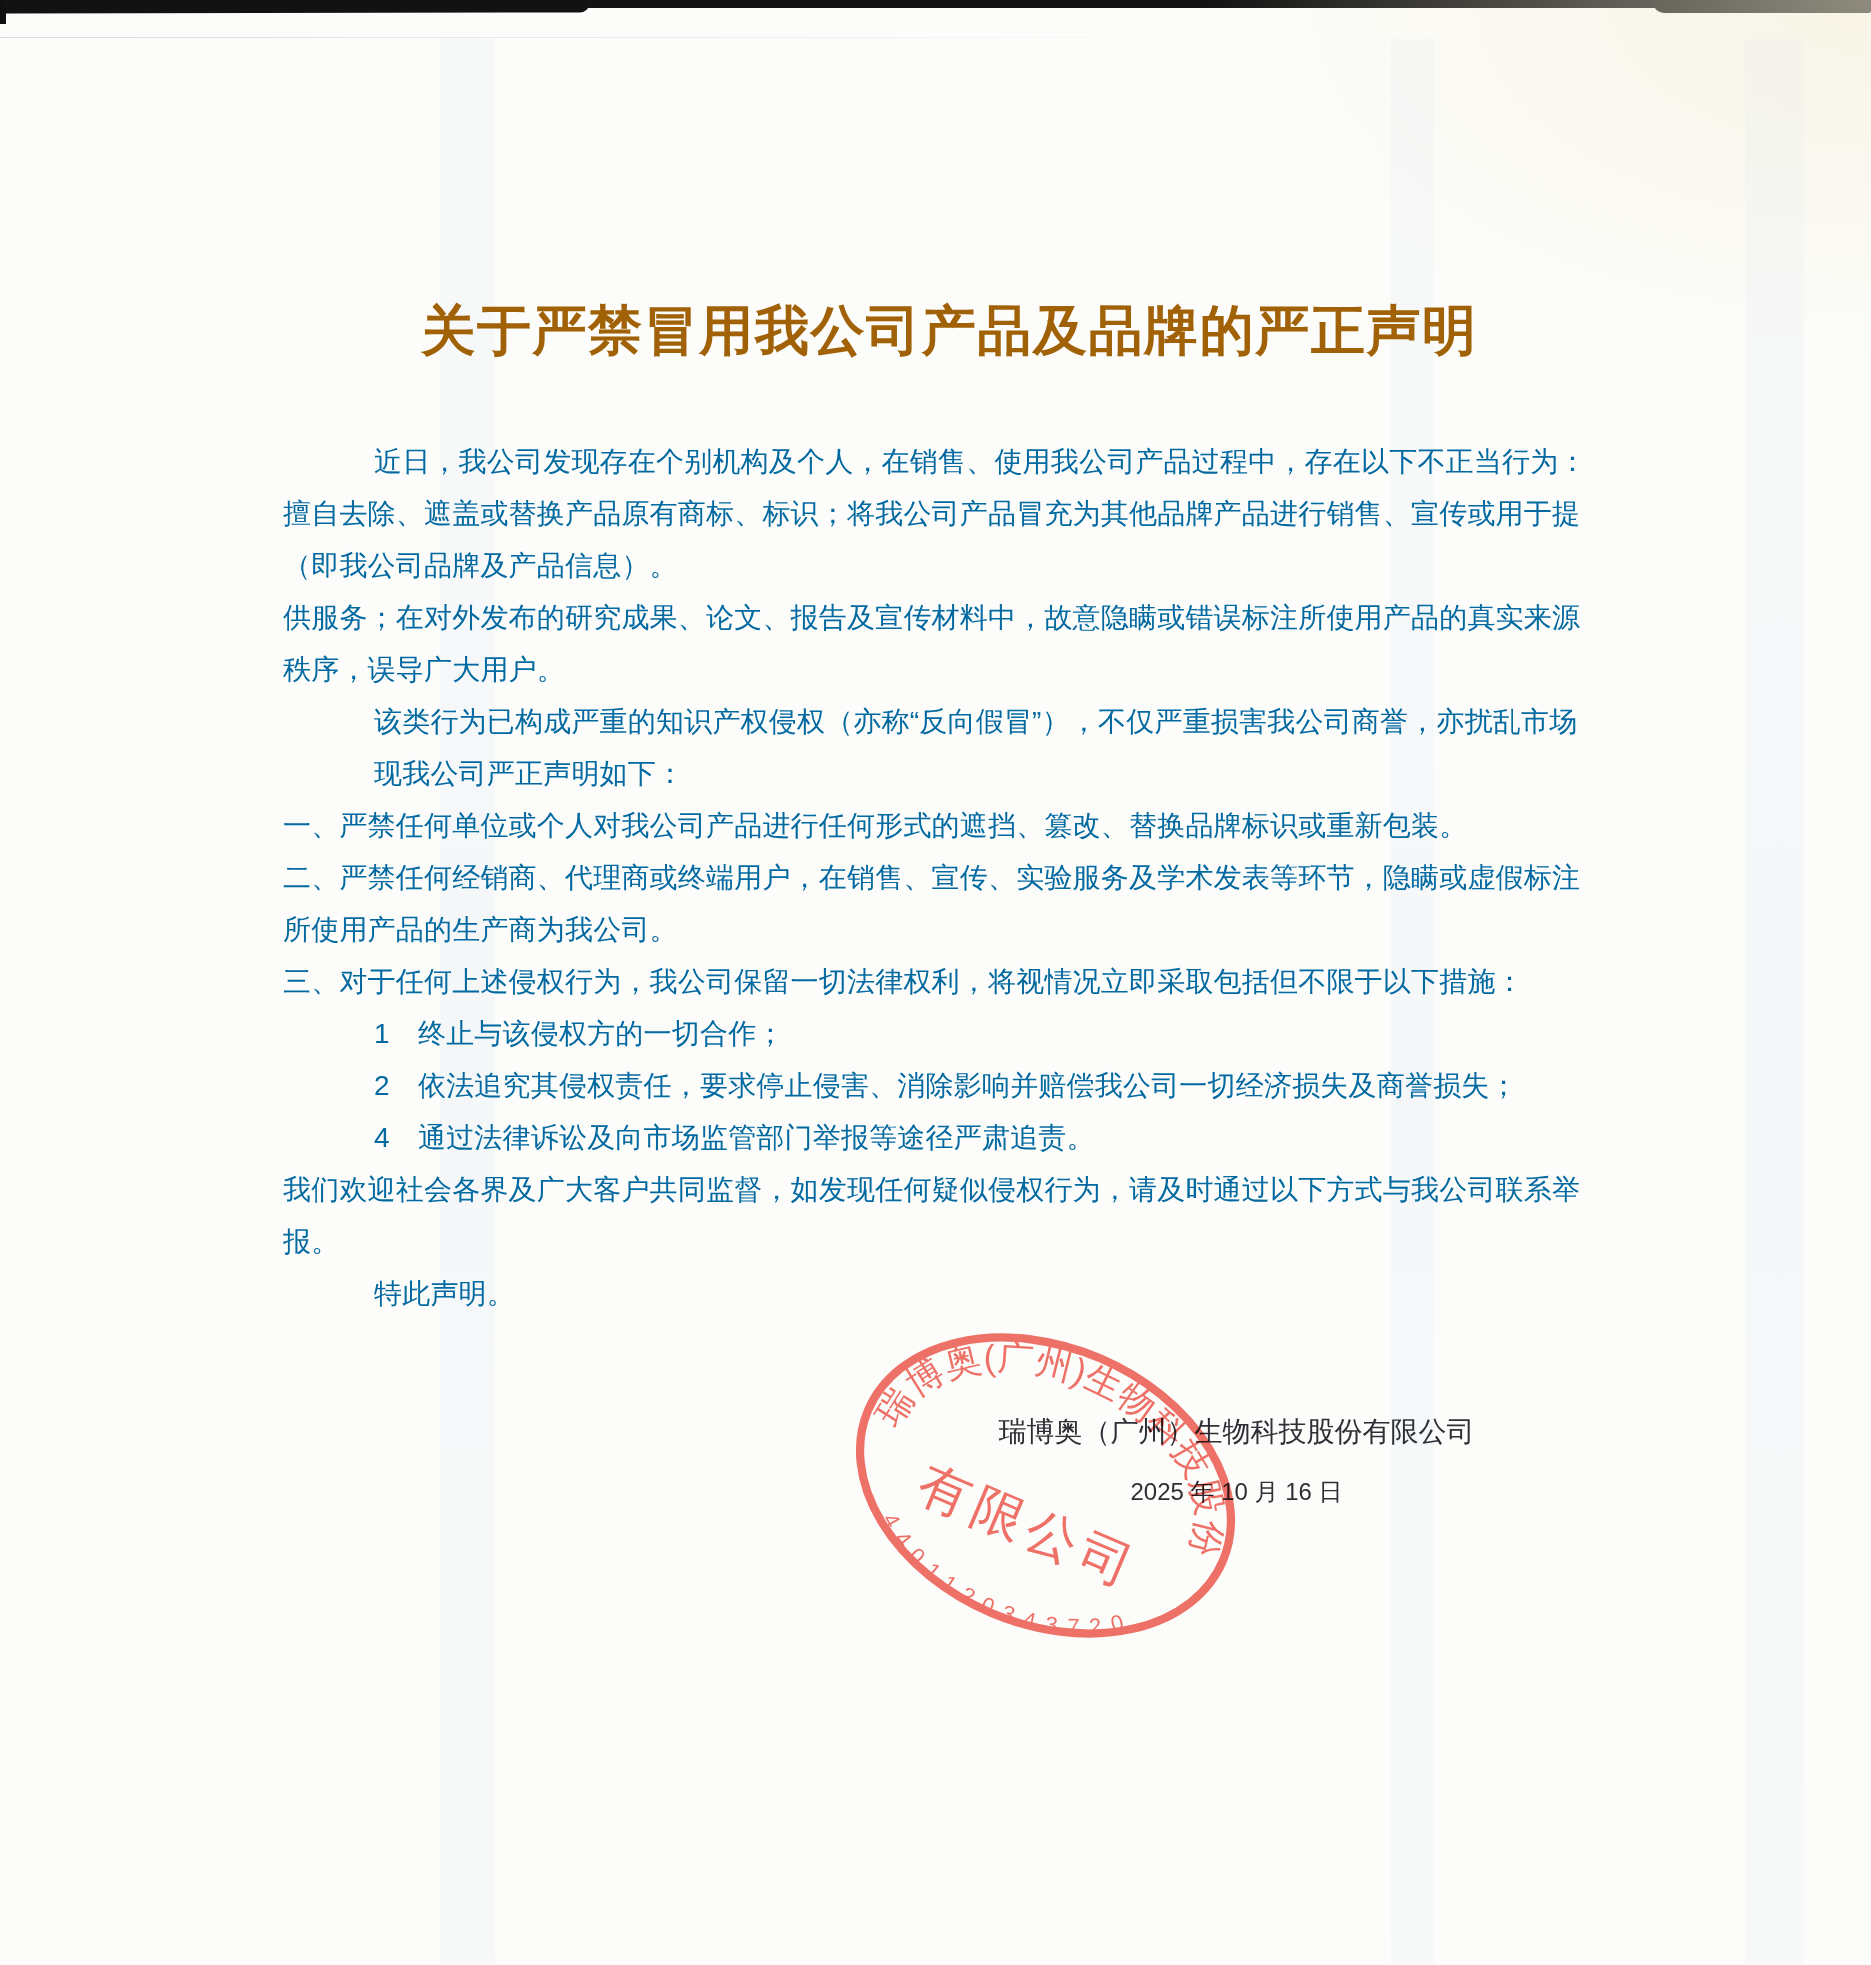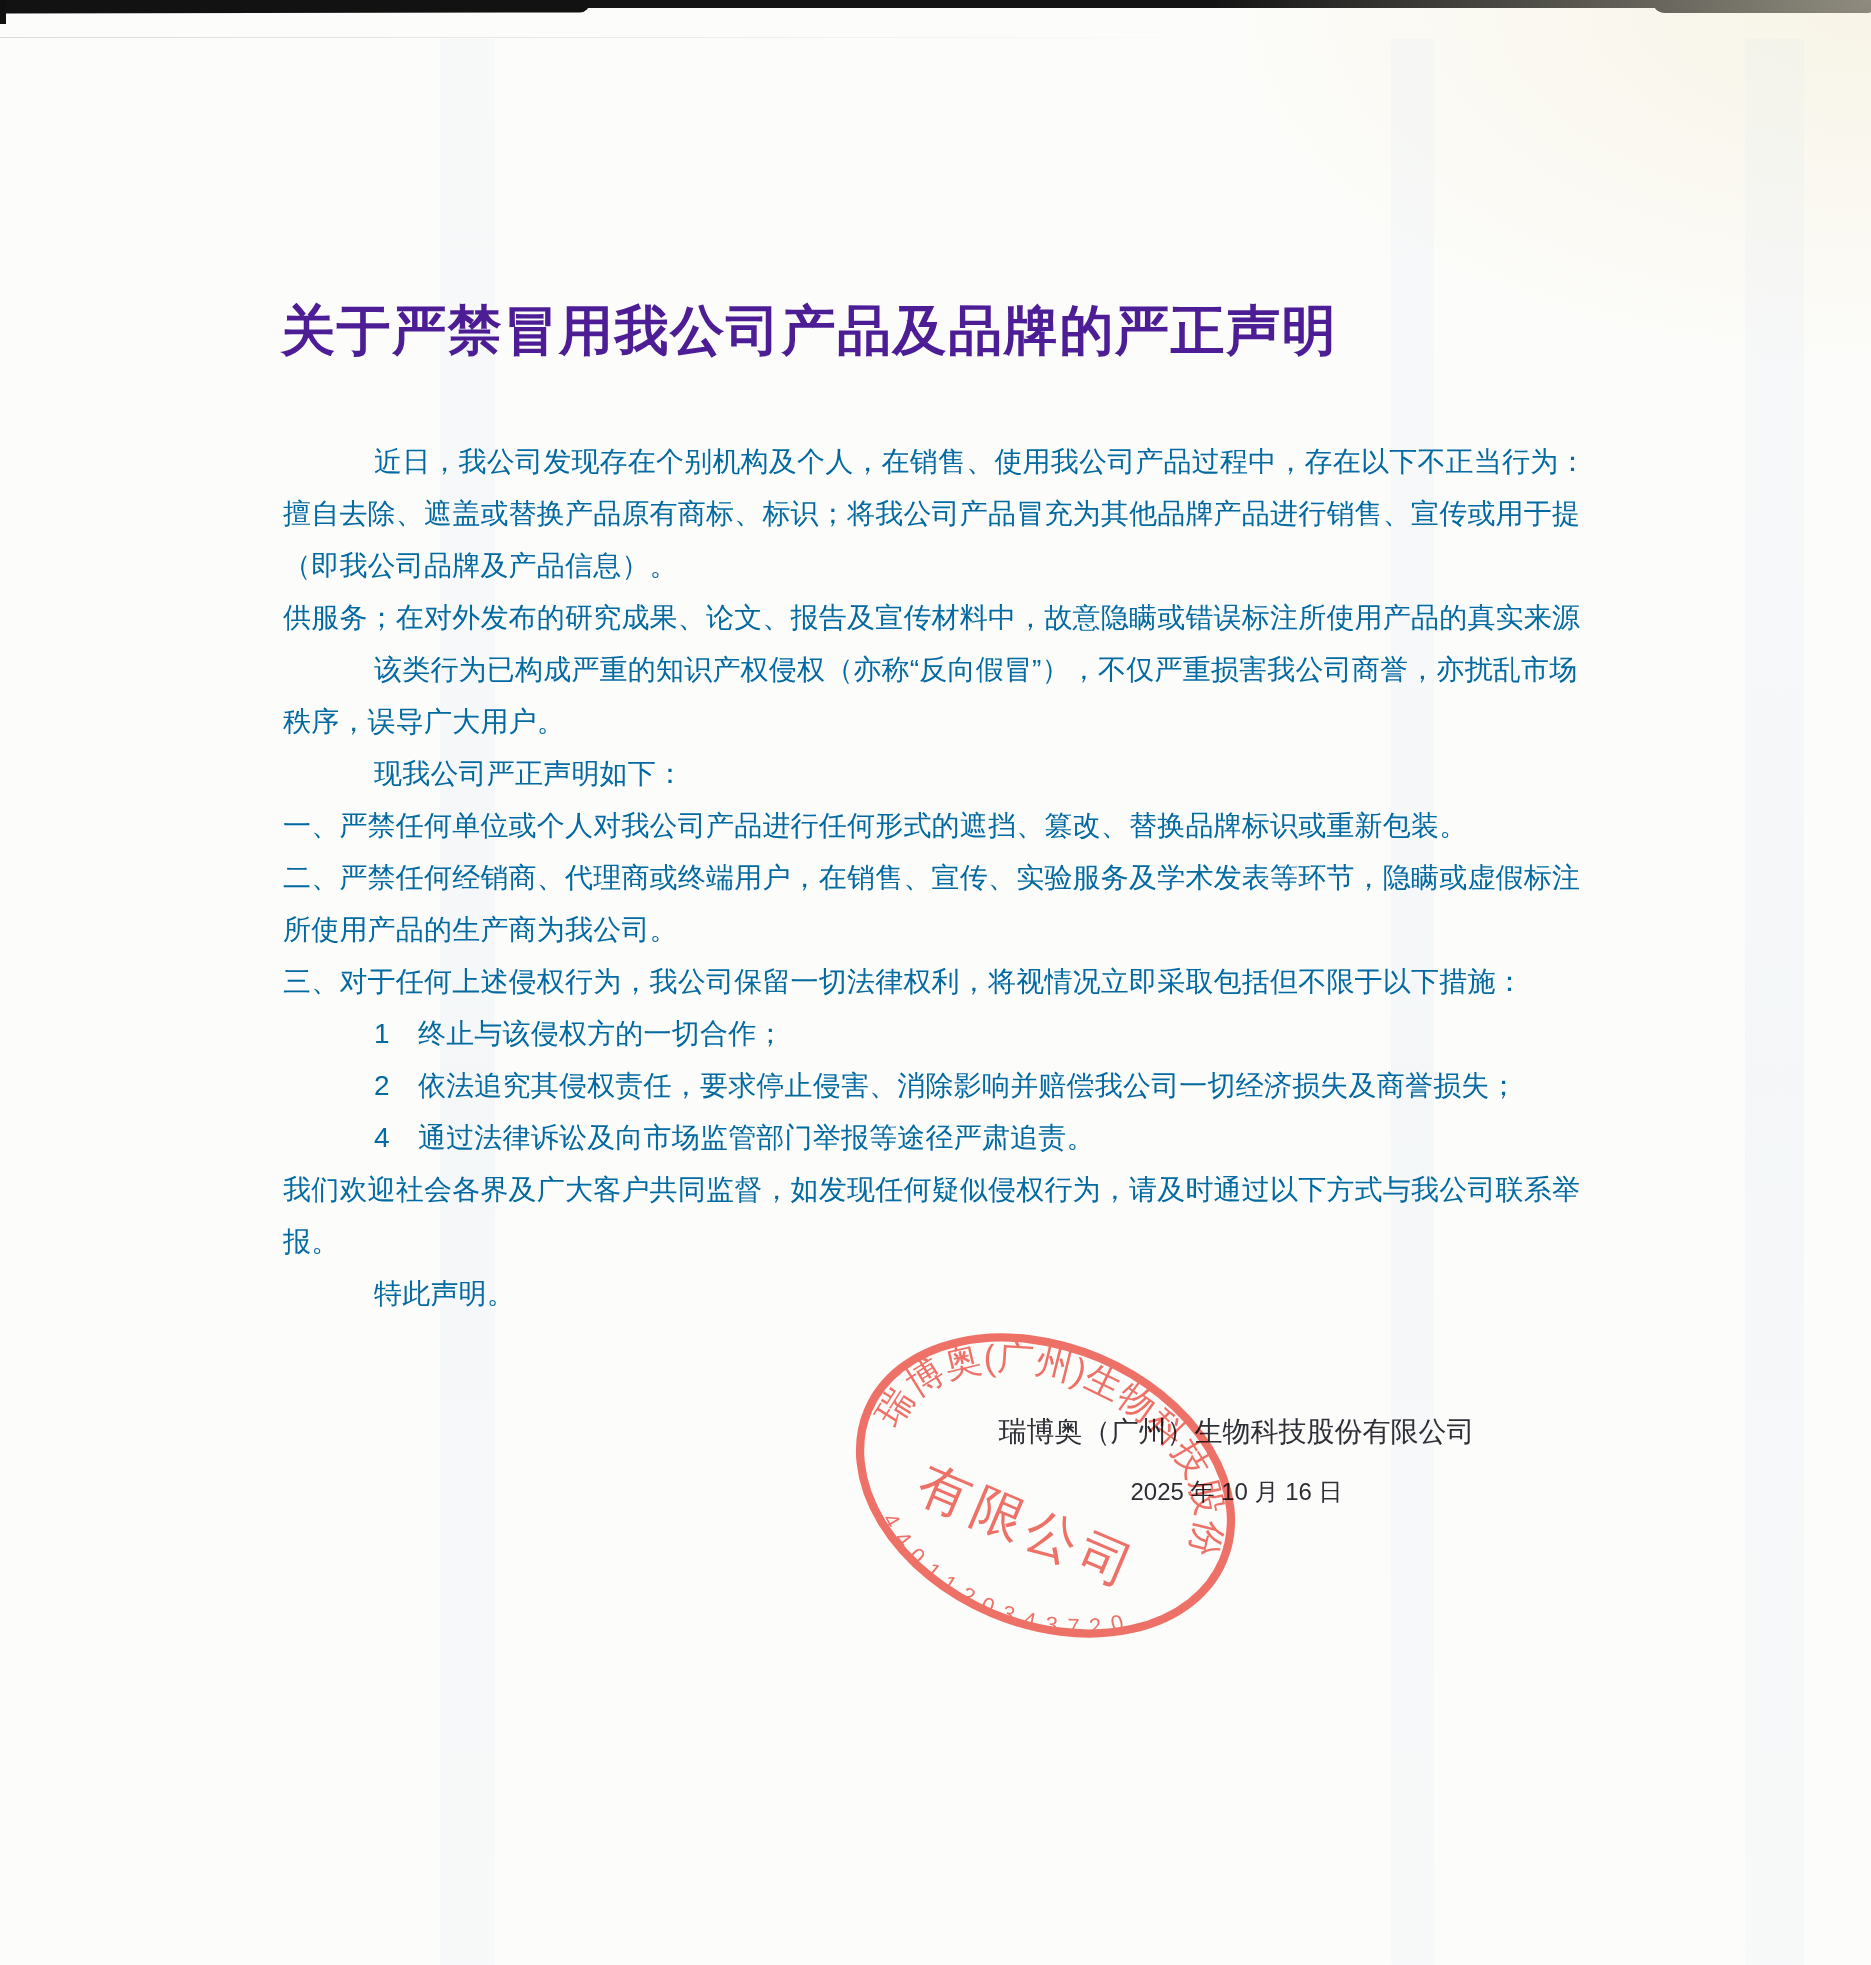--- a/index.html
+++ b/index.html
@@ -23,23 +23,23 @@
   .tint-top-right{position:absolute;right:0;top:0;width:668px;height:373px;
     background:radial-gradient(ellipse at 100% 0%, rgba(244,238,214,.55), rgba(244,238,214,0) 70%);}
   .streak{position:absolute;top:39px;height:2608px;
     background:linear-gradient(180deg, rgba(205,220,240,.10), rgba(205,220,240,.16) 40%, rgba(205,220,240,.05));}
   .streak.s1{left:440px;width:55px;}
   .streak.s2{left:1391px;width:43px;}
   .streak.s3{left:1745px;width:59px;}
 
   
   .doc-title{
-    position:absolute;left:281px;top:299px;width:1313px;height:63px;
+    position:absolute;left:293px;top:299px;width:1313px;height:63px;
     font-size:54px;line-height:63px;font-weight:700;letter-spacing:1.6px;
-    color:#4c1d95;white-space:nowrap;
+    text-align:center;color:#a16207;white-space:nowrap;
   }
   .body-block{position:absolute;left:283px;top:436px;width:1321px;}
   .line{
     height:52px;line-height:52px;font-size:28px;
     white-space:nowrap;letter-spacing:0.2px;color:#0369a1;
   }
   .line.indent{padding-left:91px;}
   .line.sub{padding-left:91px;}
 
   .signature{
@@ -71,22 +71,22 @@
   <div class="streak s2"></div>
   <div class="streak s3"></div>
 
   <div class="doc-title">关于严禁冒用我公司产品及品牌的严正声明</div>
 
   <div class="body-block">
     <div class="line indent">近日，我公司发现存在个别机构及个人，在销售、使用我公司产品过程中，存在以下不正当行为：</div>
     <div class="line">擅自去除、遮盖或替换产品原有商标、标识；将我公司产品冒充为其他品牌产品进行销售、宣传或用于提</div>
     <div class="line">（即我公司品牌及产品信息）。</div>
     <div class="line">供服务；在对外发布的研究成果、论文、报告及宣传材料中，故意隐瞒或错误标注所使用产品的真实来源</div>
+    <div class="line">秩序，误导广大用户。</div>
     <div class="line indent">该类行为已构成严重的知识产权侵权（亦称“反向假冒”），不仅严重损害我公司商誉，亦扰乱市场</div>
-    <div class="line">秩序，误导广大用户。</div>
     <div class="line indent">现我公司严正声明如下：</div>
     <div class="line">一、严禁任何单位或个人对我公司产品进行任何形式的遮挡、篡改、替换品牌标识或重新包装。</div>
     <div class="line">二、严禁任何经销商、代理商或终端用户，在销售、宣传、实验服务及学术发表等环节，隐瞒或虚假标注</div>
     <div class="line">所使用产品的生产商为我公司。</div>
     <div class="line">三、对于任何上述侵权行为，我公司保留一切法律权利，将视情况立即采取包括但不限于以下措施：</div>
     <div class="line sub">1　终止与该侵权方的一切合作；</div>
     <div class="line sub">2　依法追究其侵权责任，要求停止侵害、消除影响并赔偿我公司一切经济损失及商誉损失；</div>
     <div class="line sub">4　通过法律诉讼及向市场监管部门举报等途径严肃追责。</div>
     <div class="line">我们欢迎社会各界及广大客户共同监督，如发现任何疑似侵权行为，请及时通过以下方式与我公司联系举</div>
     <div class="line">报。</div>

